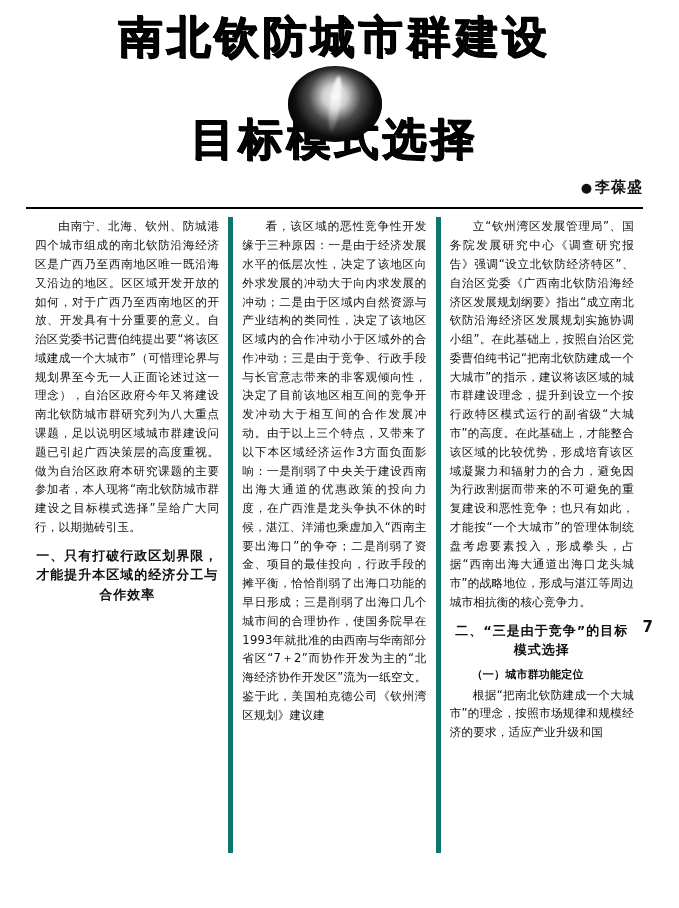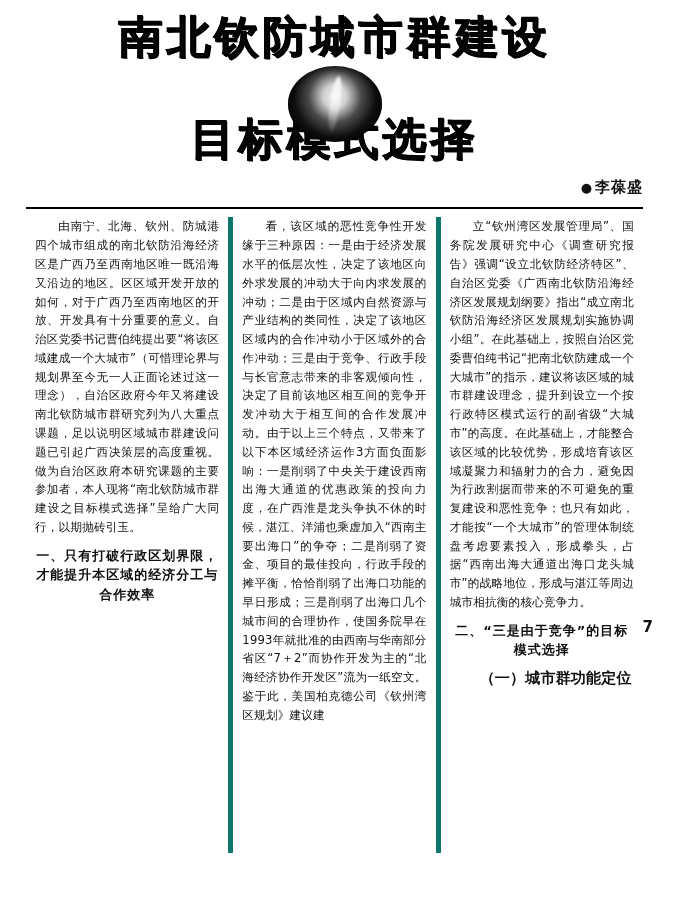--- a/index.html
+++ b/index.html
@@ -113,21 +113,21 @@
   .heading {
     font-weight: bold;
     font-size: 13px;
     line-height: 1.5;
     text-align: center;
     margin: 9px 0 4px 0;
     letter-spacing: 1px;
   }
   .subheading {
     font-weight: bold;
-    font-size: 15px;
+    font-size: 11px;
     margin: 6px 0 2px 0;
     text-indent: 2em;
   }
 
   
   .page-number {
     position: absolute;
     right: 26px;
     bottom: 12px;
     font-size: 15px;
@@ -159,19 +159,20 @@
     </div>
 
     <div class="col">
       <p>看，该区域的恶性竞争性开发缘于三种原因：一是由于经济发展水平的低层次性，决定了该地区向外求发展的冲动大于向内求发展的冲动；二是由于区域内自然资源与产业结构的类同性，决定了该地区区域内的合作冲动小于区域外的合作冲动；三是由于竞争、行政手段与长官意志带来的非客观倾向性，决定了目前该地区相互间的竞争开发冲动大于相互间的合作发展冲动。由于以上三个特点，又带来了以下本区域经济运作3方面负面影响：一是削弱了中央关于建设西南出海大通道的优惠政策的投向力度，在广西淮是龙头争执不休的时候，湛江、洋浦也乘虚加入“西南主要出海口”的争夺；二是削弱了资金、项目的最佳投向，行政手段的摊平衡，恰恰削弱了出海口功能的早日形成；三是削弱了出海口几个城市间的合理协作，使国务院早在1993年就批准的由西南与华南部分省区“7＋2”而协作开发为主的“北海经济协作开发区”流为一纸空文。鉴于此，美国柏克德公司《钦州湾区规划》建议建</p>
     </div>
 
     <div class="col">
       <p>立“钦州湾区发展管理局”、国务院发展研究中心《调查研究报告》强调“设立北钦防经济特区”、自治区党委《广西南北钦防沿海经济区发展规划纲要》指出“成立南北钦防沿海经济区发展规划实施协调小组”。在此基础上，按照自治区党委曹伯纯书记“把南北钦防建成一个大城市”的指示，建议将该区域的城市群建设理念，提升到设立一个按行政特区模式运行的副省级“大城市”的高度。在此基础上，才能整合该区域的比较优势，形成培育该区域凝聚力和辐射力的合力，避免因为行政割据而带来的不可避免的重复建设和恶性竞争；也只有如此，才能按“一个大城市”的管理体制统盘考虑要素投入，形成拳头，占据“西南出海大通道出海口龙头城市”的战略地位，形成与湛江等周边城市相抗衡的核心竞争力。</p>
       <div class="heading">二、“三是由于竞争”的目标模式选择</div>
       <div class="subheading">（一）城市群功能定位</div>
+      <p>根据“把南北钦防建成一个大城市”的理念，按照市场规律和规模经济的要求，适应产业升级和国</p>
     </div>
 
   </div>
 
   <div class="page-number">7</div>
 
 </div>
 
 </body></html>

